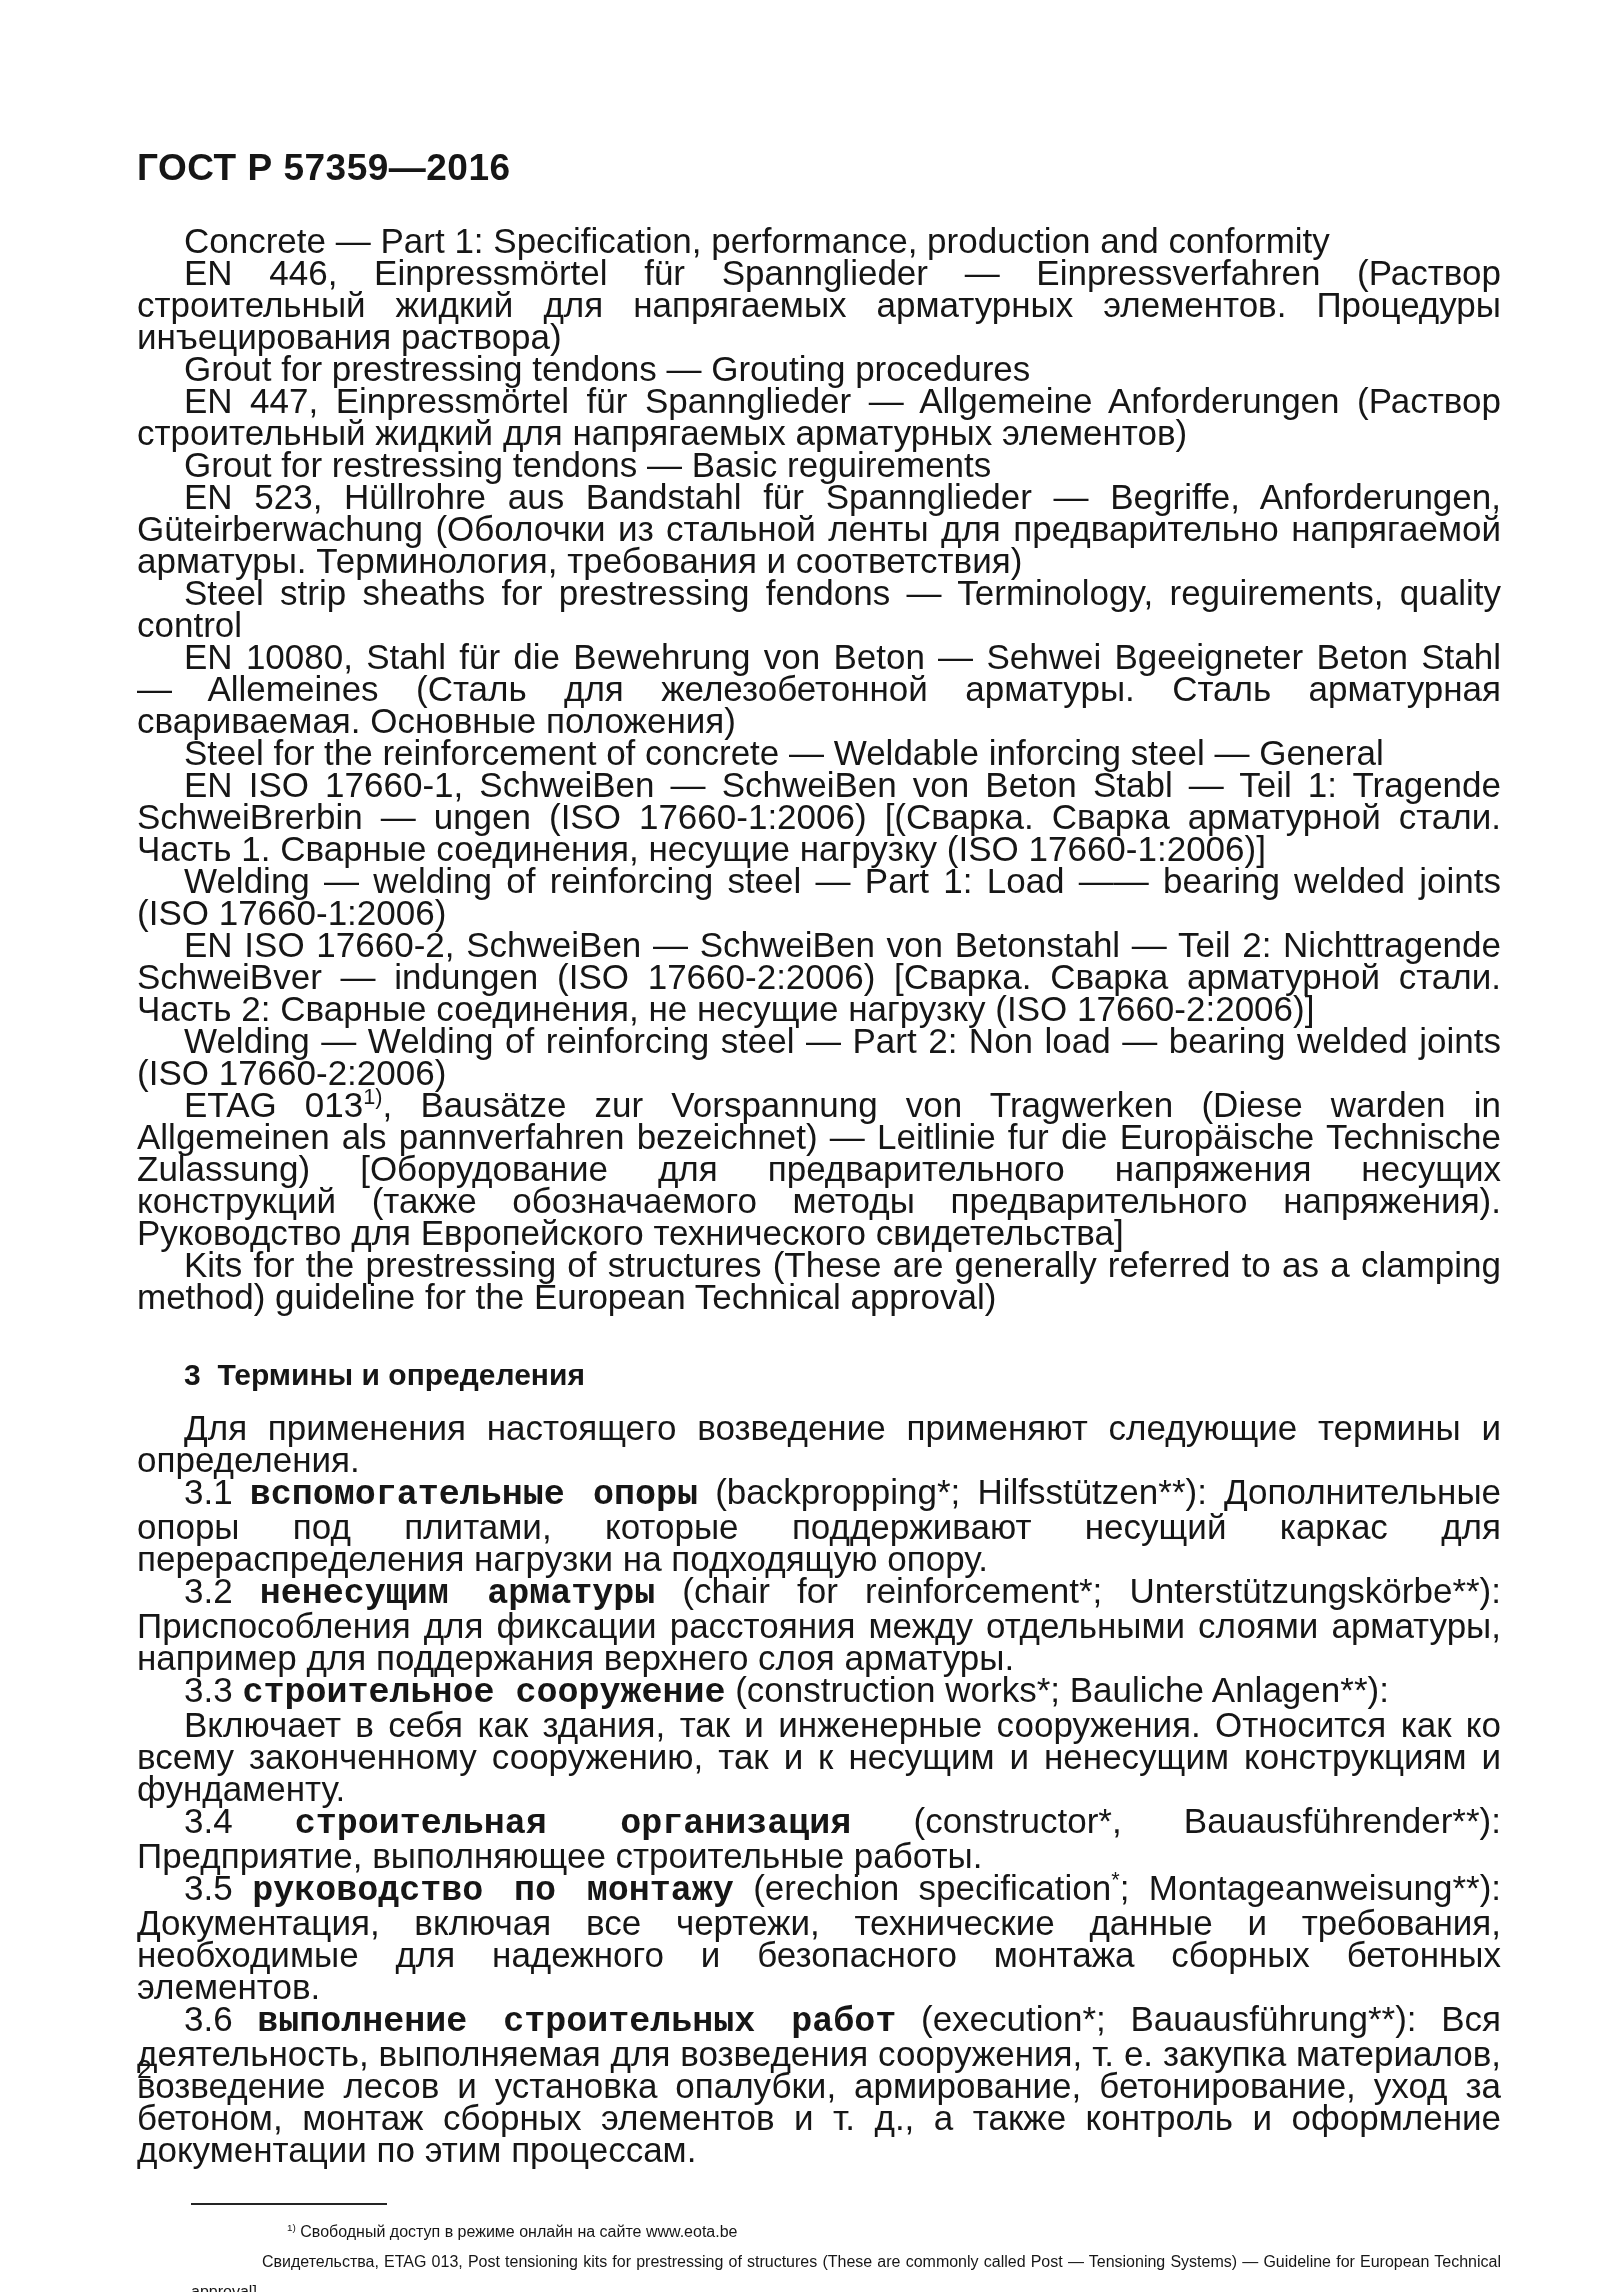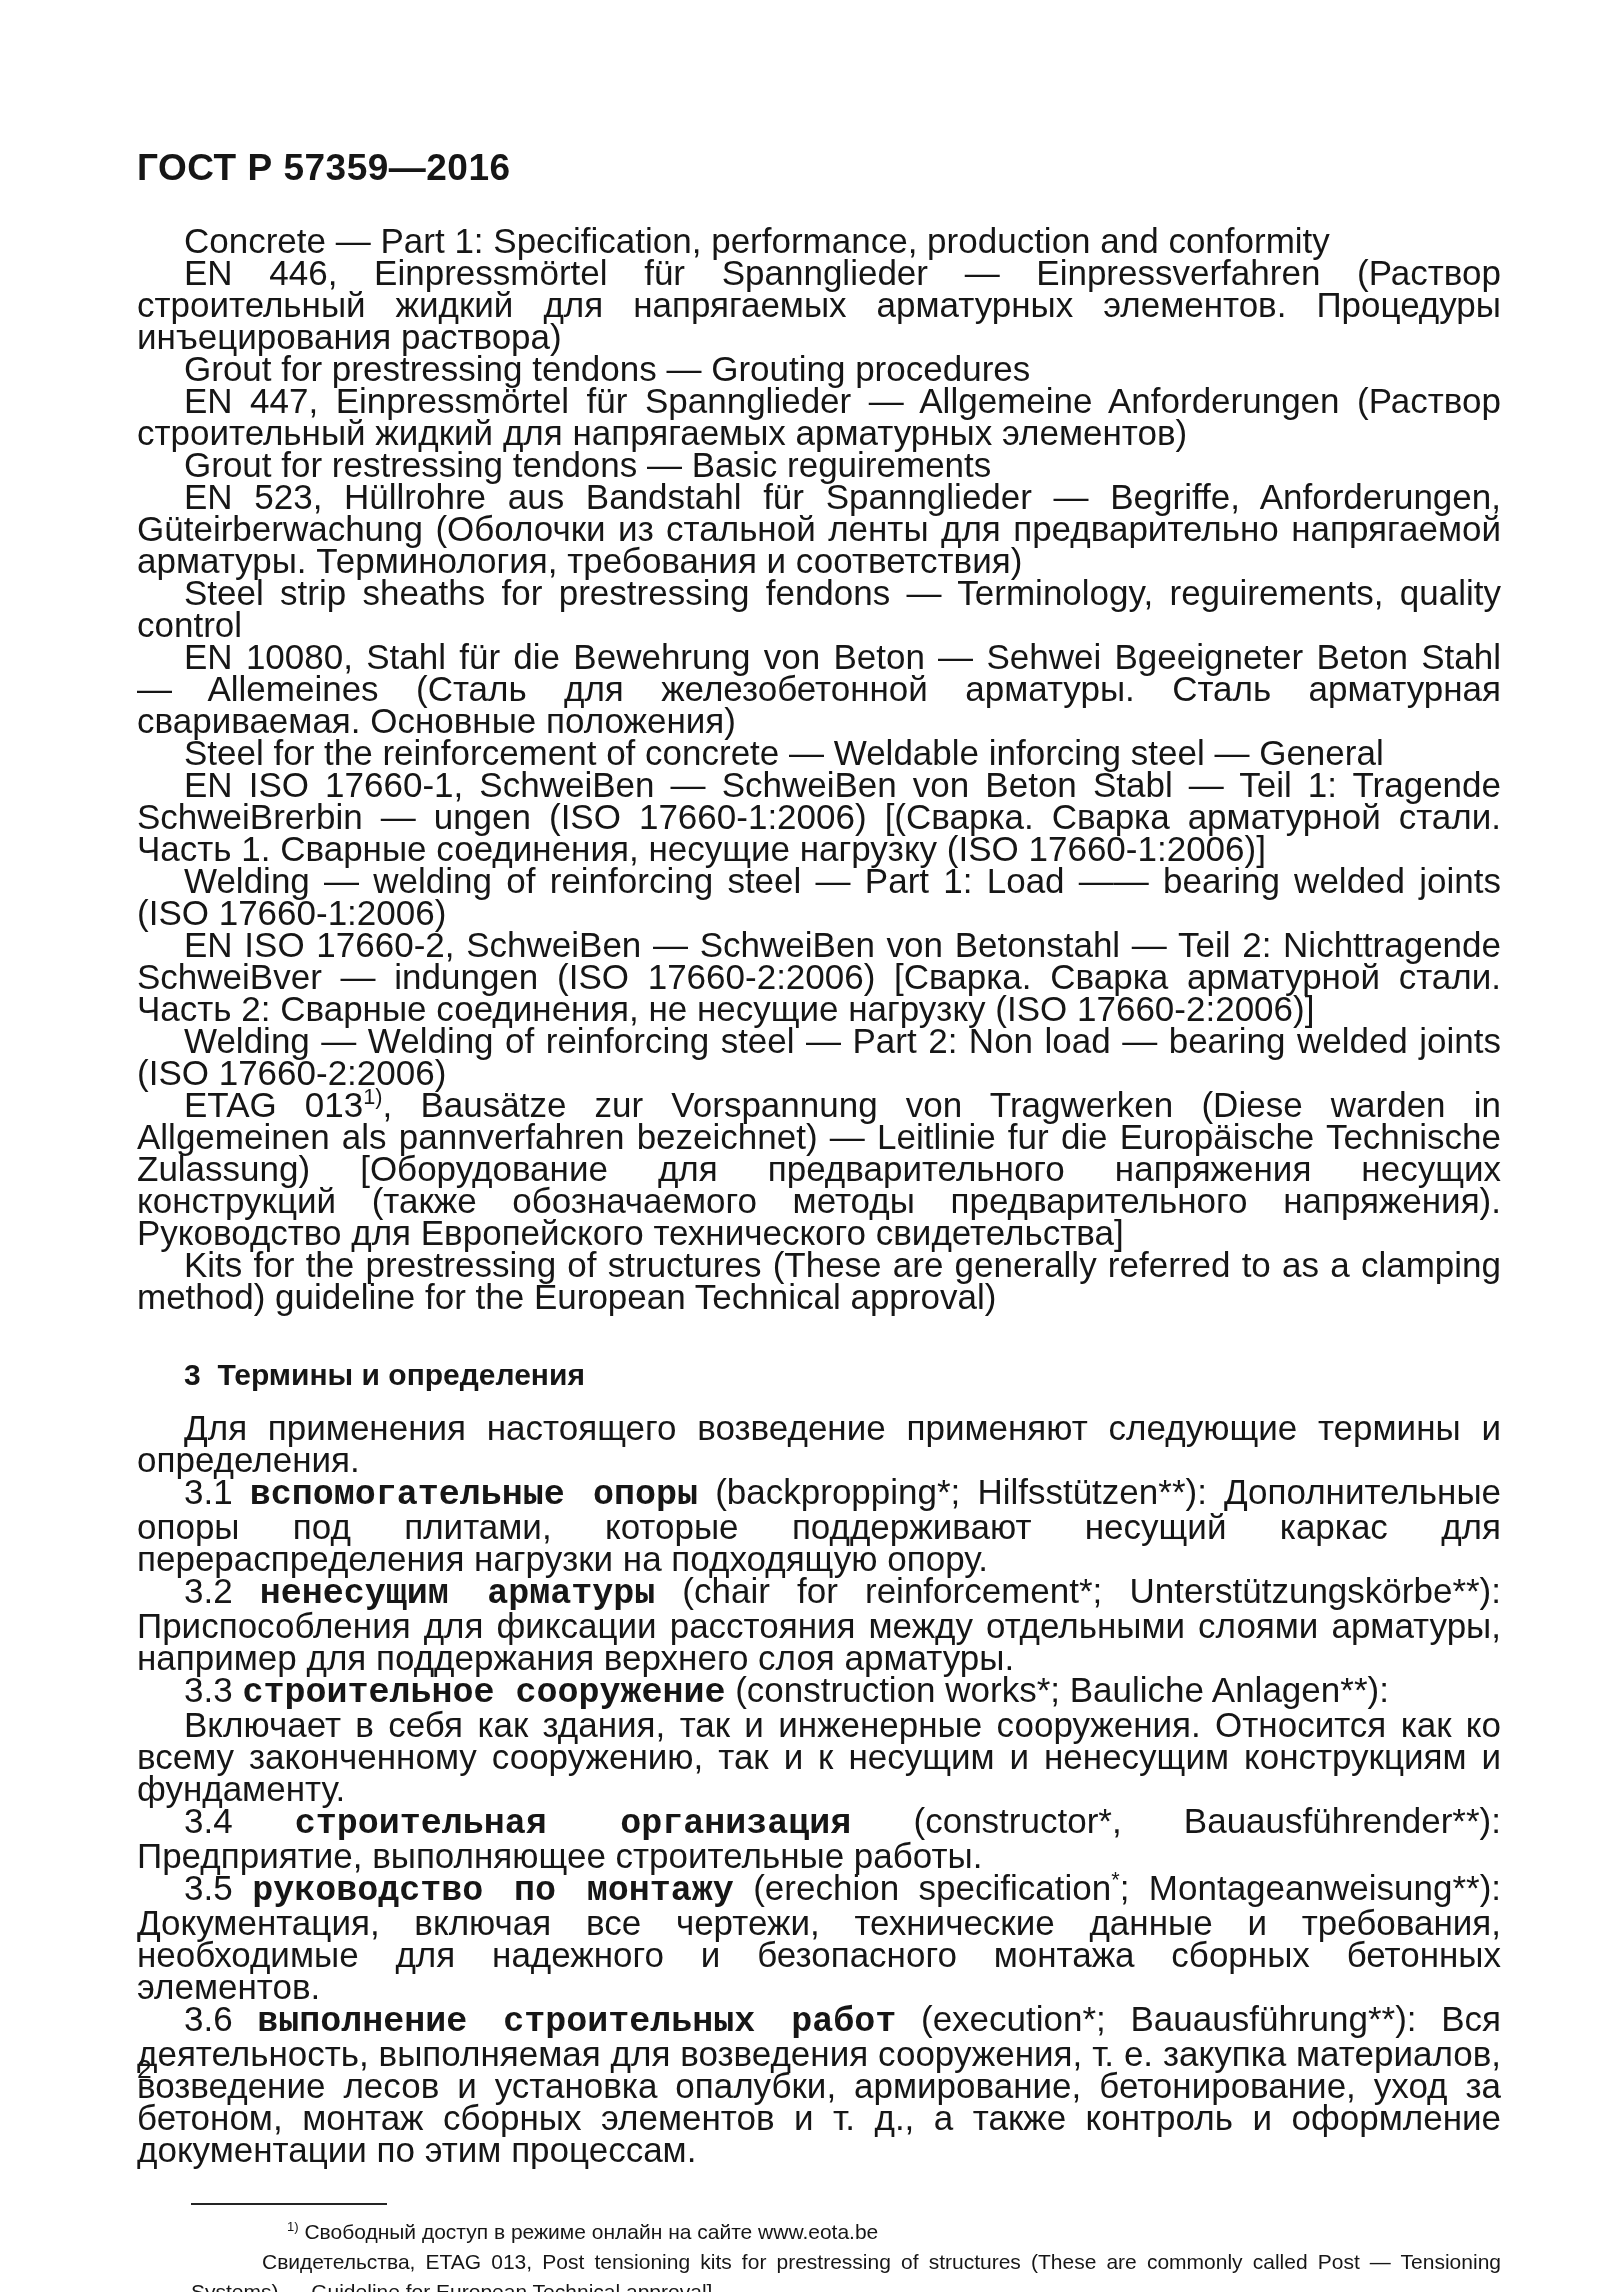--- a/index.html
+++ b/index.html
@@ -38,21 +38,21 @@
     margin-left:54px;
     width:1310px;
   }
   .fn-rule{
     width:196px;height:0;
     border-top:2.9px solid #242424;
     margin:0 0 11.8px 0;
   }
   p.fn{
     margin:0;
-    font-size:21px;line-height:30px;
+    font-size:16px;line-height:30px;
     text-align:justify;
     text-indent:71px;
   }
   p.fn-first{text-indent:96px;}
   p.fn-lang{text-align:left;}
   #langs p:first-child{margin-top:8.8px;}
   .page-number{
     position:absolute;left:137px;top:2054px;
     font-size:26.5px;
   }

